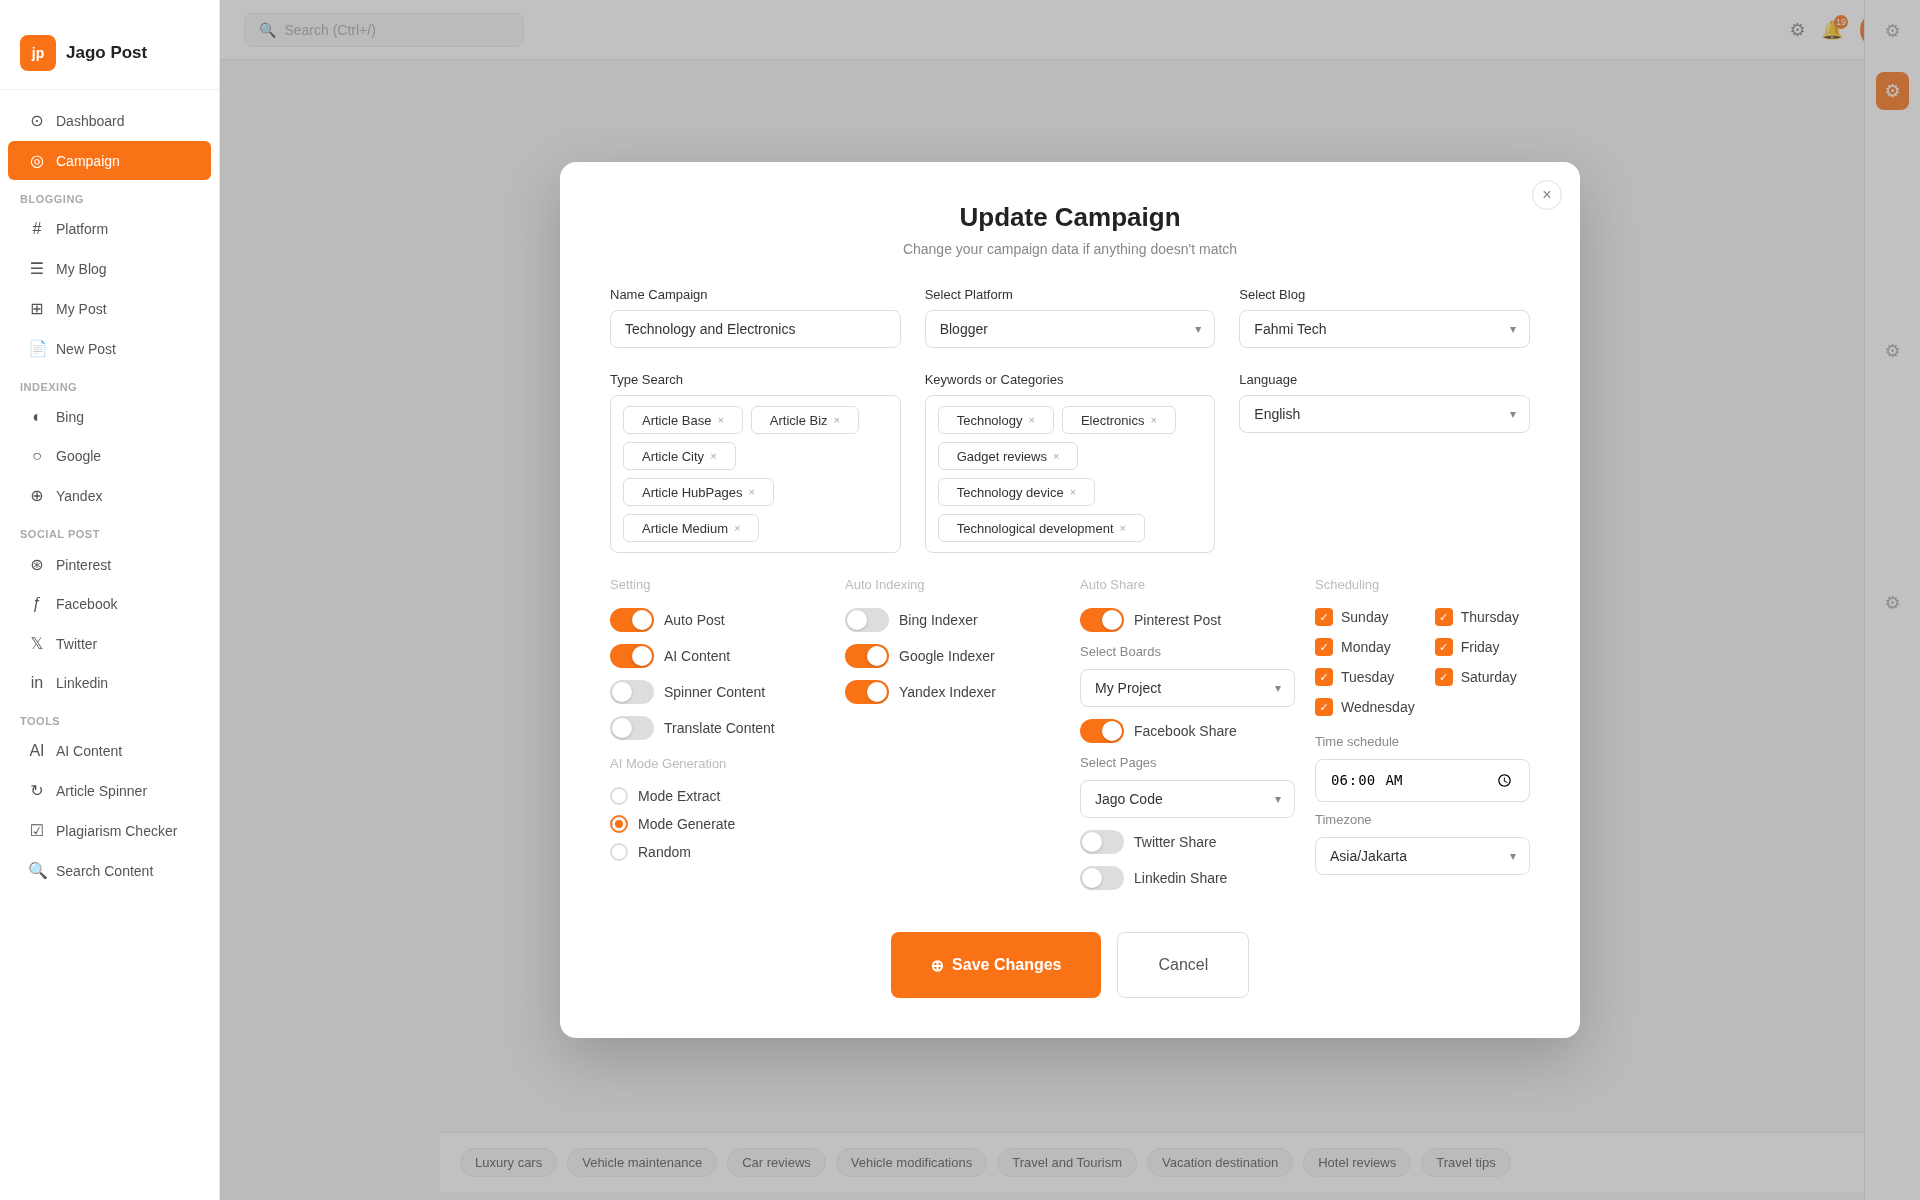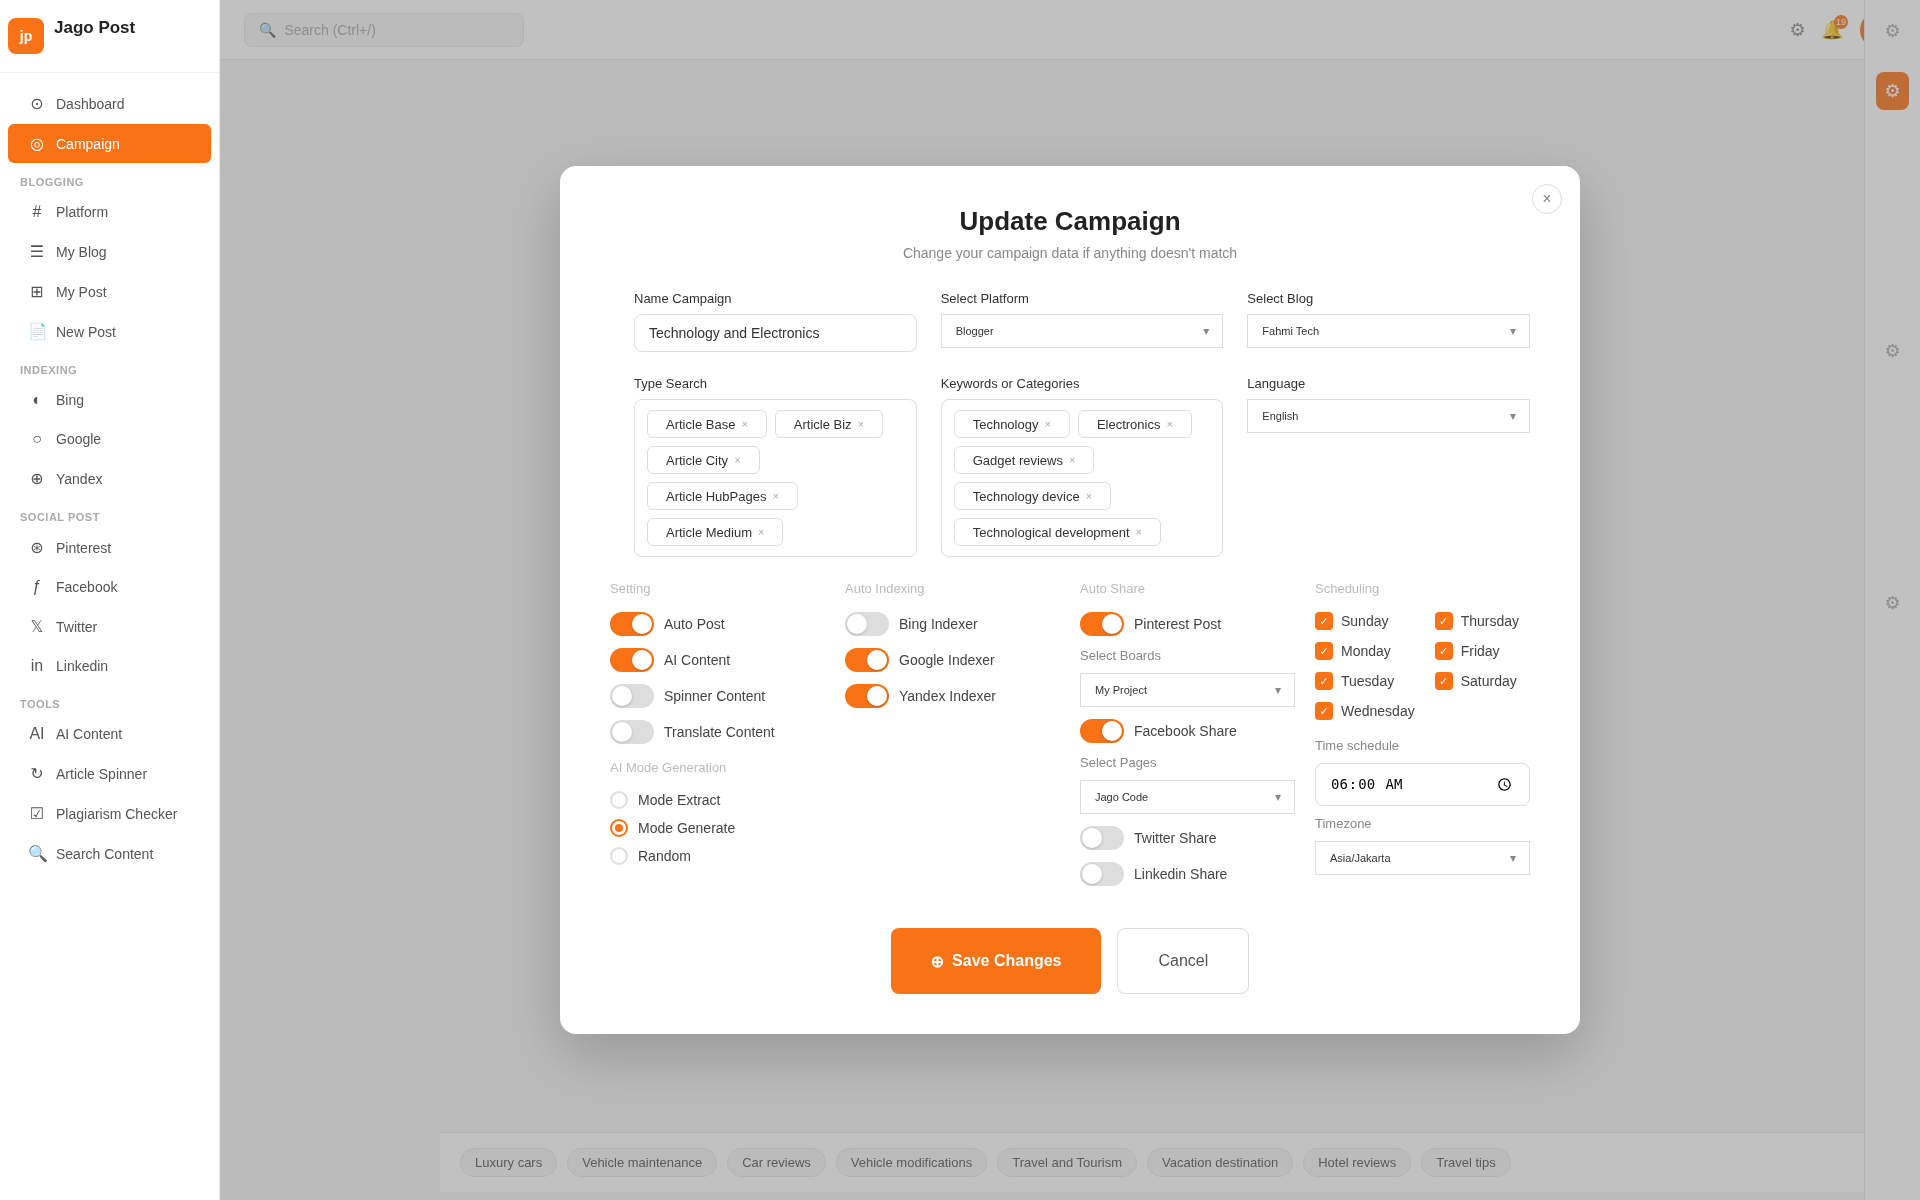--- a/index.html
+++ b/index.html
@@ -17,24 +17,25 @@
       width: 220px;
       background: #fff;
       border-right: 1px solid #e8e8e8;
       display: flex;
       flex-direction: column;
       flex-shrink: 0;
       z-index: 1;
     }
     .sidebar-header {
       display: flex;
-      align-items: flex-start;
+      align-items: center;
       gap: 10px;
-      padding: 18px 8px;
+      padding: 18px 20px;
       border-bottom: 1px solid #f0f0f0;
+      margin-top: 17px;
     }
     .logo-box {
       width: 36px; height: 36px;
       background: #f97316;
       border-radius: 8px;
       display: flex; align-items: center; justify-content: center;
       color: #fff; font-weight: bold; font-size: 14px;
     }
     .sidebar-app-name { font-weight: 700; font-size: 17px; color: #222; }
     .sidebar-nav { flex: 1; padding: 10px 0; overflow-y: auto; }
@@ -128,38 +129,38 @@
       margin-bottom: 8px;
     }
     .modal-subtitle {
       text-align: center;
       color: #888;
       font-size: 14px;
       margin-bottom: 30px;
     }
 
     
-    .form-row { display: flex; gap: 24px; margin-bottom: 24px; margin-left: 24px; }
+    .form-row { display: flex; gap: 24px; margin-bottom: 24px; }
     .form-group { display: flex; flex-direction: column; gap: 8px; flex: 1; }
     .form-label { font-size: 13px; font-weight: 500; color: #333; }
     .form-input {
       border: 1px solid #ddd;
       border-radius: 8px;
       padding: 10px 14px;
       font-size: 14px;
       color: #333;
       outline: none;
     }
     .form-select-wrapper { position: relative; }
     .form-select {
       width: 100%;
       border: 1px solid #ddd;
-      border-radius: 0;
+      border-radius: 8px;
       padding: 10px 40px 10px 14px;
-      font-size: 11px;
+      font-size: 14px;
       color: #333;
       appearance: none;
       background: #fff;
       cursor: pointer;
       outline: none;
     }
     .select-arrow {
       position: absolute; right: 14px; top: 50%;
       transform: translateY(-50%);
       color: #888; font-size: 12px;

